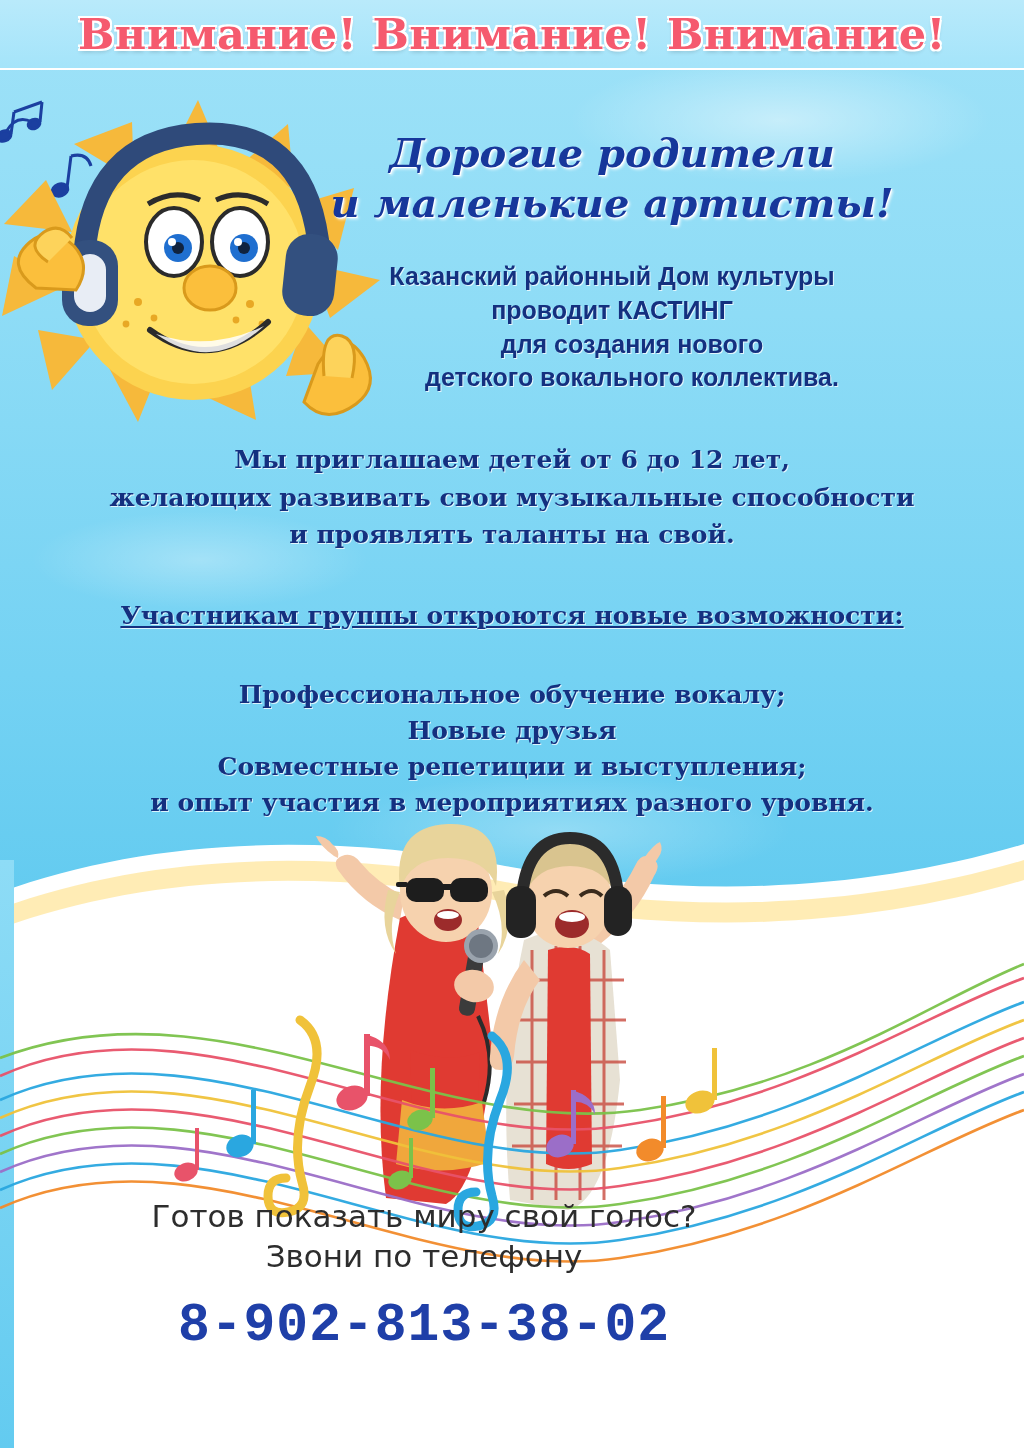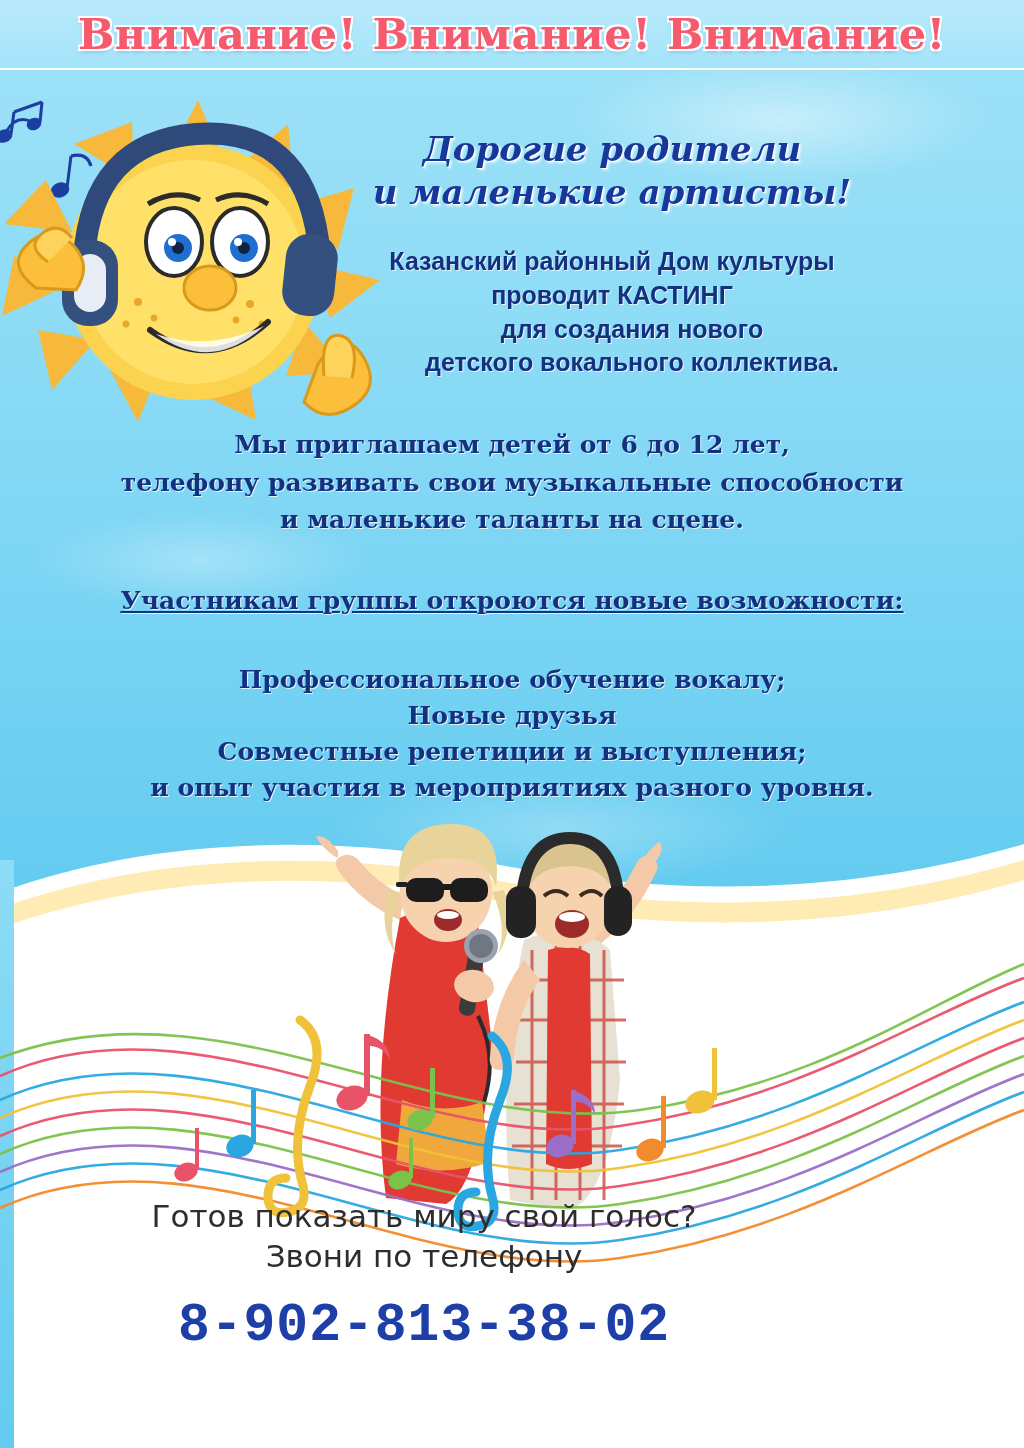--- a/index.html
+++ b/index.html
@@ -88,21 +88,21 @@
     left: 40px;
     top: 128px;
     width: 944px;
     text-align: center;
     color: #1b3fa0;
   }
   .head-line {
     font-family: "DejaVu Serif", serif;
     font-weight: bold;
     font-style: italic;
-    font-size: 34px;
+    font-size: 40px;
     line-height: 1.25;
     color: #17379b;
     text-shadow: 1px 1px 0 #ffffff, 2px 2px 3px rgba(255,255,255,0.9);
     margin-left: 200px;
   }
   .para {
     font-weight: bold;
     color: #14307f;
     text-shadow: 1px 1px 0 rgba(255,255,255,0.75);
   }
@@ -312,22 +312,22 @@
       <div>проводит КАСТИНГ</div>
     </div>
 
     <div class="para newgroup">
       <div>для создания нового</div>
       <div>детского вокального коллектива.</div>
     </div>
 
     <div class="para invite">
       <div>Мы приглашаем детей от 6 до 12 лет,</div>
-      <div>телефону развивать свои музыкальные способности</div>
-      <div>и маленькие таланты на сцене.</div>
+      <div>желающих развивать свои музыкальные способности</div>
+      <div>и проявлять таланты на свой.</div>
     </div>
 
     <div class="para opportunities">Участникам группы откроются новые возможности:</div>
 
     <div class="benefits">
       <div>Профессиональное обучение вокалу;</div>
       <div>Новые друзья</div>
       <div>Совместные репетиции и выступления;</div>
       <div>и опыт участия в мероприятиях разного уровня.</div>
     </div>

